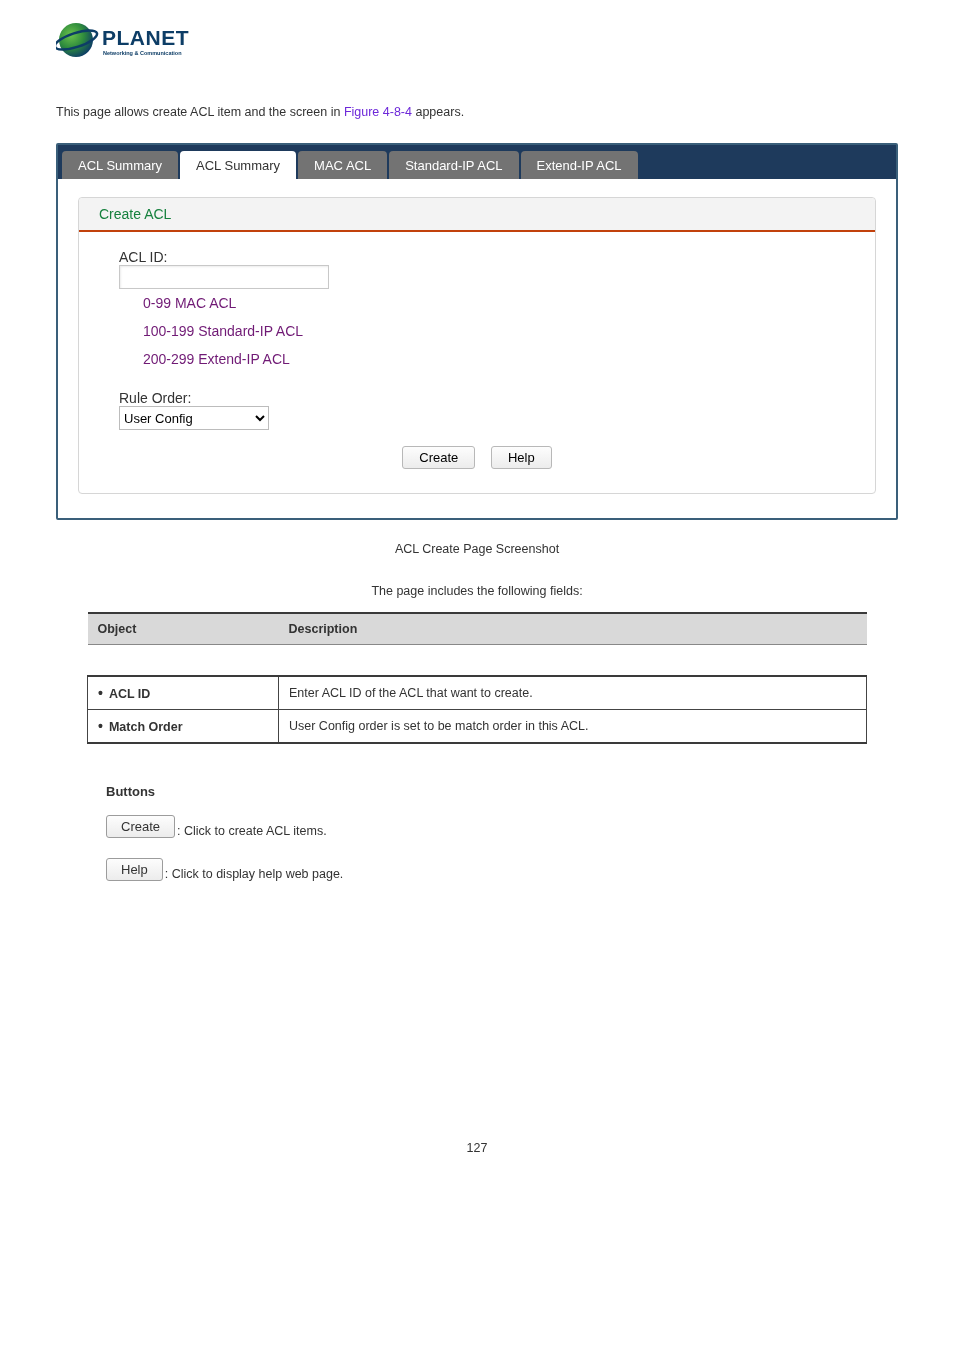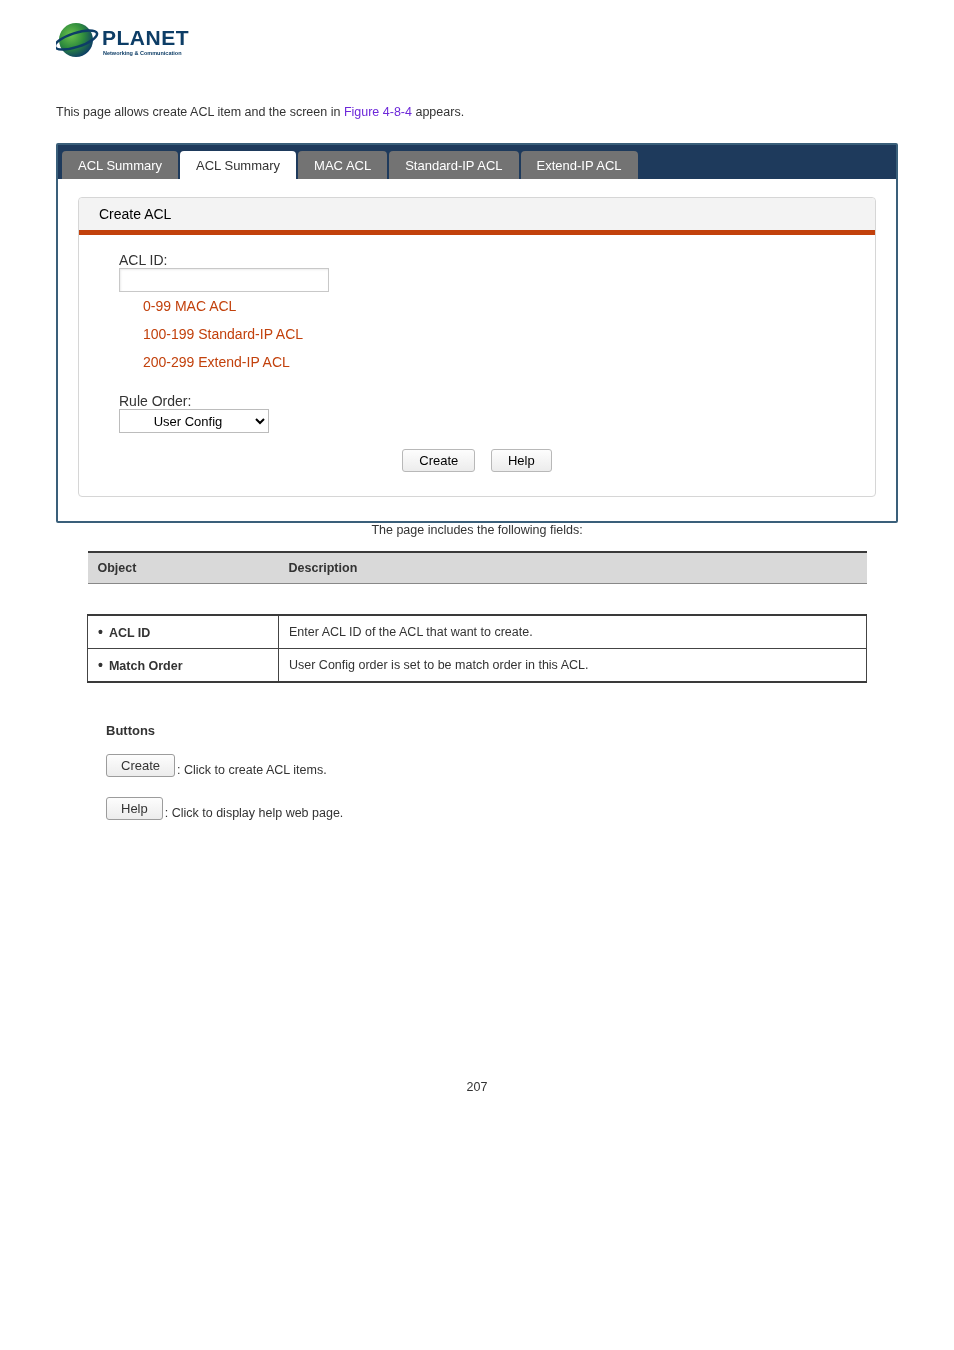--- a/index.html
+++ b/index.html
@@ -64,24 +64,24 @@
   .panel-wrap {
     padding: 18px 20px 0 20px;
   }
   .panel {
     border: 1px solid #d6d6d6;
     border-radius: 4px;
     padding-bottom: 24px;
   }
   .panel-title {
     background: #f3f3f3;
-    color: #000000;
+    color: #15803d;
     font-size: 14px;
     padding: 8px 20px;
-    border-bottom: 5px solid #c2410c;
+    border-bottom: 2px solid #c2410c;
     border-top-left-radius: 4px;
     border-top-right-radius: 4px;
   }
   .form-row {
     display: flex;
     align-items: flex-start;
     padding: 14px 40px 0 40px;
     font-size: 14px;
     color: #333;
     flex-direction: column;
@@ -100,27 +100,26 @@
     padding: 1px 4px;
     font-size: 13px;
     box-shadow: inset 1px 1px 2px rgba(0,0,0,0.08);
   }
   .form-field select {
     width: 150px;
     height: 24px;
     border: 1px solid #bcbcbc;
     background: #fff;
     font-size: 13px;
-    text-align: center;
   }
   .hint-col {
     padding-left: 24px;
     line-height: 2.0;
     font-size: 14px;
-    color: #c2410c;
+    color: #701a75;
   }
   .btn-row {
     text-align: center;
     margin-top: 16px;
   }
   .ss-btn {
     font-size: 13px;
     background: linear-gradient(#fdfdfd, #ececec);
     border: 1px solid #b8b8b8;
     border-radius: 3px;
@@ -264,20 +263,23 @@
         </div>
 
         <div class="btn-row">
           <button class="ss-btn">Create</button>
           <button class="ss-btn">Help</button>
         </div>
       </div>
     </div>
   </div>
 
+  <div class="caption">
+    <span> ACL Create Page Screenshot</span>
+  </div>
 
   <div class="fields-intro">The page includes the following fields:</div>
 
   <table class="desc">
     <tbody>
         <tr>
       <th>Object</th>
       <th>Description</th>
     </tr>
     <tr class="spacer-row">
@@ -300,15 +302,15 @@
   <div class="btn-explain">
     <span class="gray-btn">Create</span>
     <span>: Click to create ACL items.</span>
   </div>
 
   <div class="btn-explain">
     <span class="gray-btn">Help</span>
     <span>: Click to display help web page.</span>
   </div>
 
-  <div class="page-num">207</div>
+  <div class="page-num">127</div>
 
 </div>
 
 </body></html>

